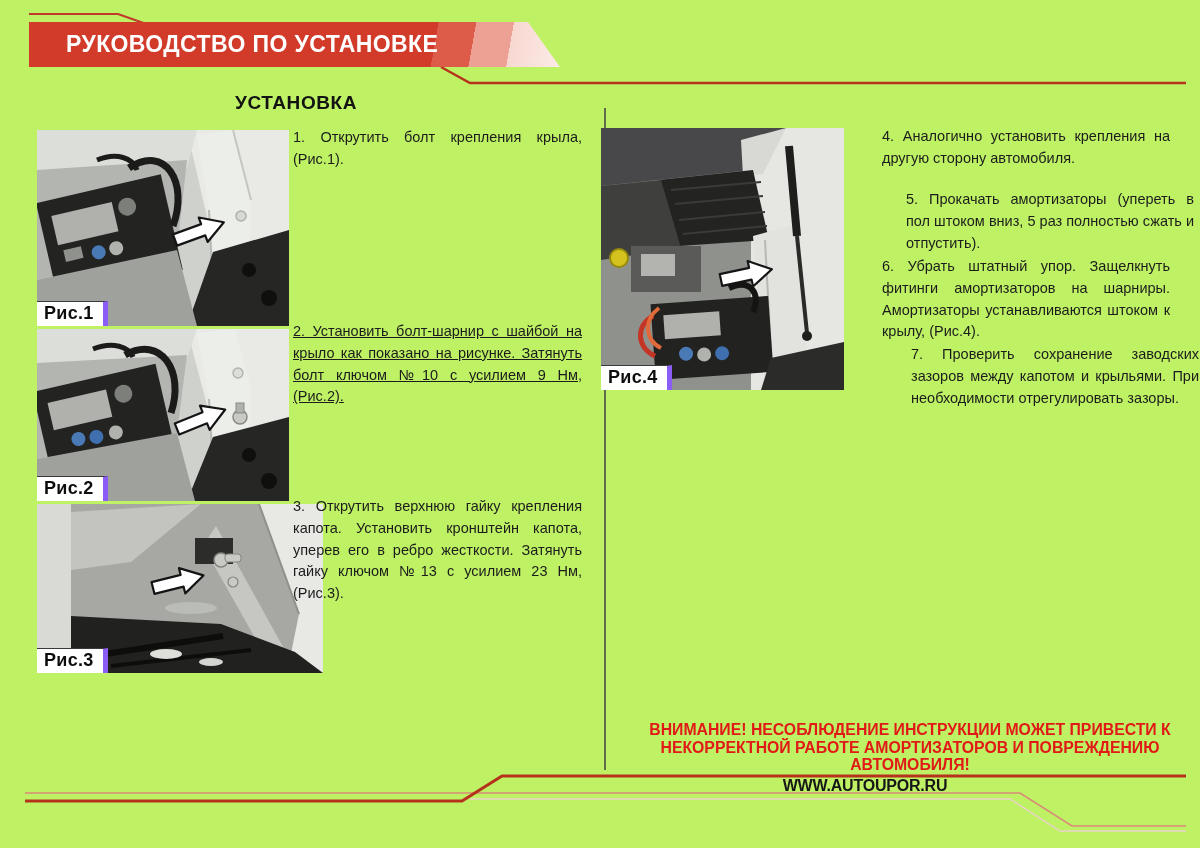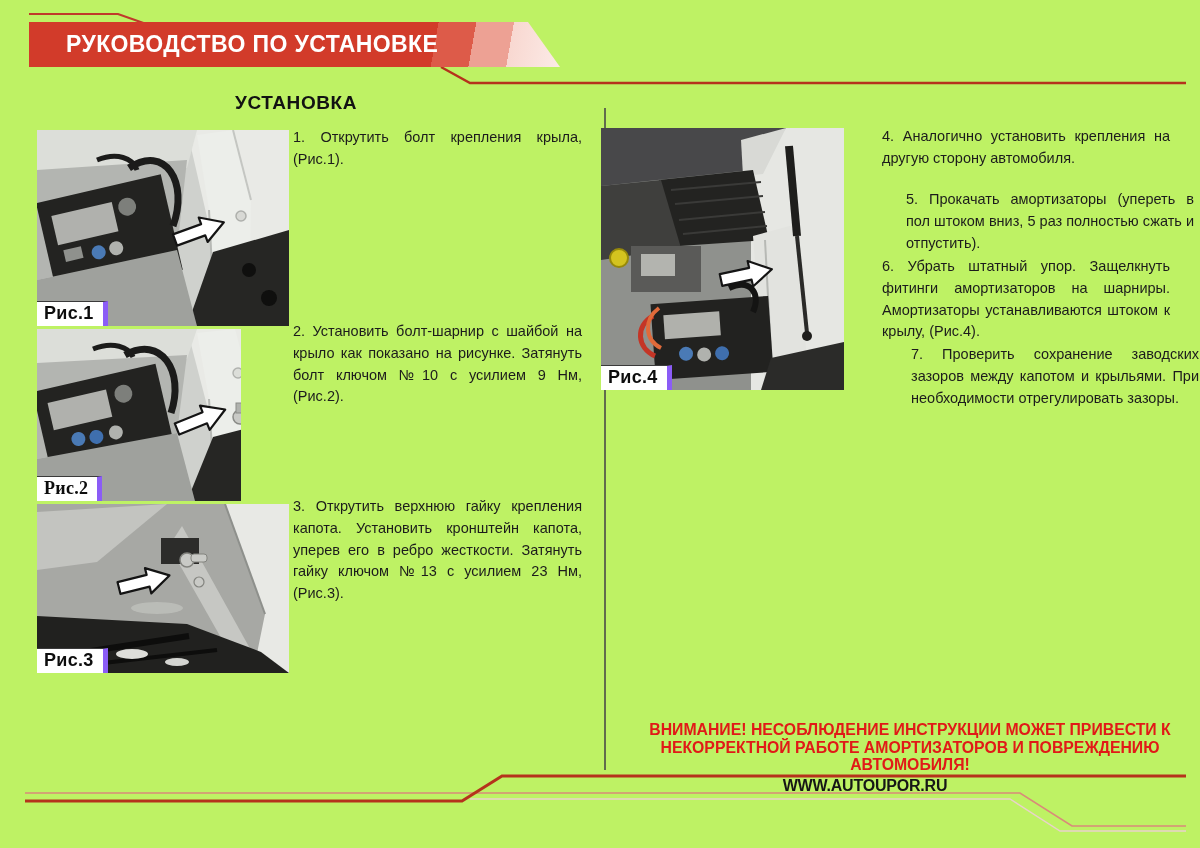--- a/index.html
+++ b/index.html
@@ -31,31 +31,31 @@
   
   .photo{position:absolute;background:#d9dad6;z-index:2;overflow:hidden;}
   .photo svg{display:block;}
   .fig-label{
     position:absolute;left:0;bottom:0;background:#ffffff;
     border-top:1px solid #3a3a3a;border-right:5px solid #8b5cf6;
     font-weight:bold;font-size:18px;color:#0d0d0d;
     padding:1px 9px 2px 7px;letter-spacing:.3px;
   }
   #photo1{left:37px;top:130px;width:252px;height:196px;}
-  #photo2{left:37px;top:329px;width:204px;height:172px;font-family:Liberation Serif, serif;}
-  #photo3{left:37px;top:504px;width:252px;height:169px;}
+  #photo2{left:37px;top:329px;width:252px;height:172px;}
+  #photo3{left:37px;top:504px;width:252px;height:169px;padding-left:34px;}
   #photo4{left:601px;top:128px;width:243px;height:262px;text-decoration:underline;}
   
   .step{
     position:absolute;margin:0;z-index:2;
     font-size:14.5px;line-height:1.5;color:#1c1c1c;text-align:justify;
   }
   .col-left{left:293px;width:289px;}
   .col-right{left:882px;width:288px;}
-  #step1{top:127px;} #step2{top:321px;} #step3{top:496px;}
+  #step1{top:127px;} #step2{top:321px;text-decoration:underline;} #step3{top:496px;}
   #step4{top:126px;} #step5{top:189px;margin-left:24px;} #step6{top:256px;} #step7{top:344px;margin-left:29px;}
   
   .warning{
     position:absolute;left:645px;top:721px;width:530px;z-index:2;
     color:#e11a17;font-weight:bold;font-size:15.8px;line-height:1.12;
     text-align:center;
   }
   
   .site{
     position:absolute;left:700px;top:777px;width:330px;z-index:2;

